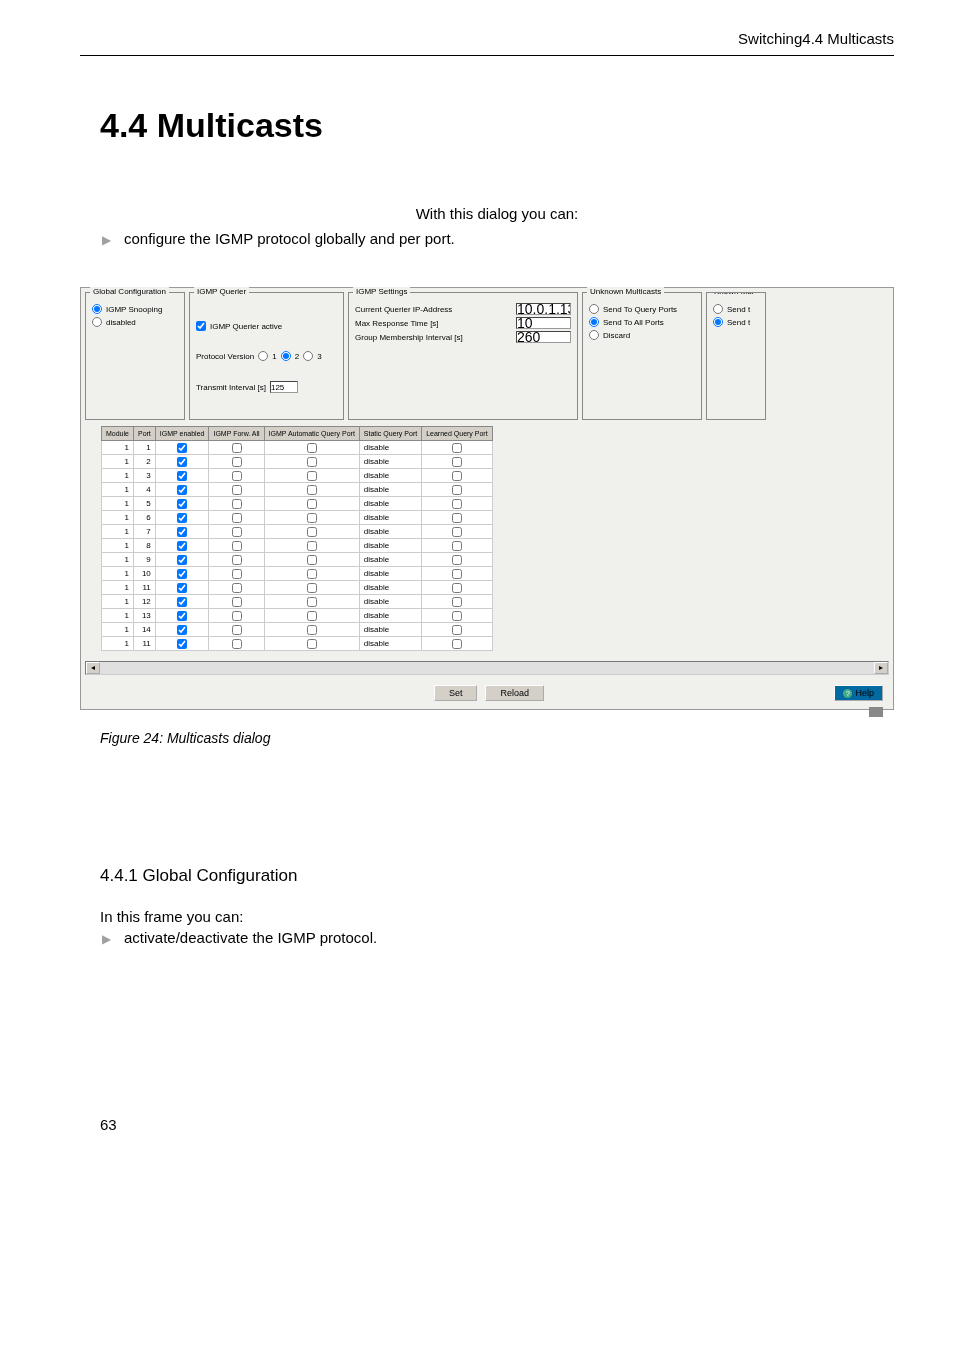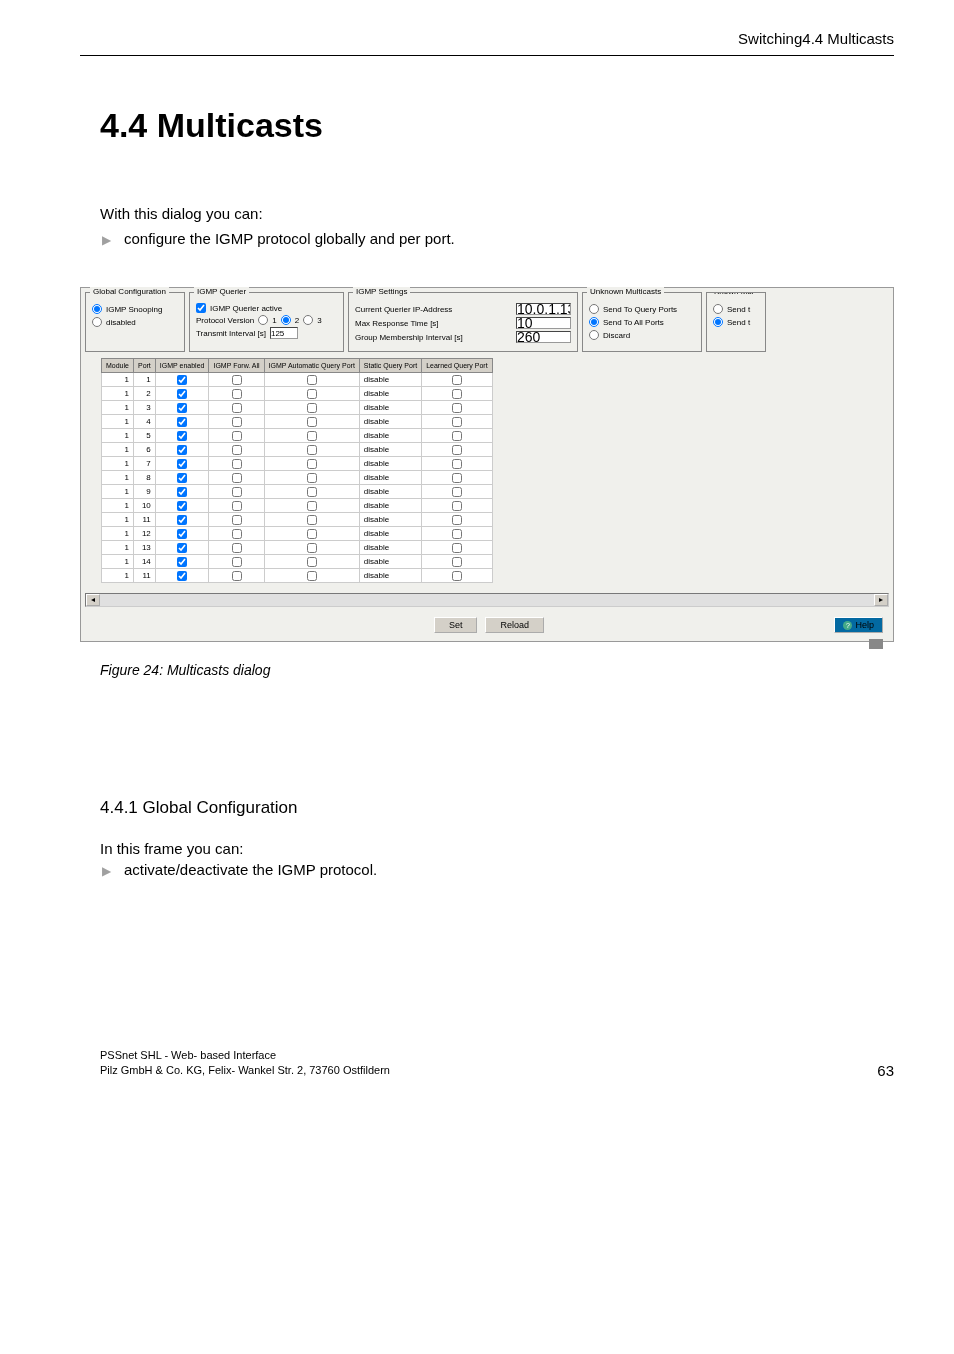--- a/index.html
+++ b/index.html
@@ -29,20 +29,21 @@
     .main-title {
       font-size: 34px;
       font-weight: bold;
       margin-bottom: 60px;
       margin-left: 40px;
     }
     .intro {
       font-size: 15px;
       margin-bottom: 8px;
       margin-left: 40px;
+      text-align: center;
     }
     .bullet-list {
       list-style: none;
       margin-left: 40px;
       margin-bottom: 40px;
     }
     .bullet-list li {
       font-size: 15px;
       position: relative;
       padding-left: 24px;
@@ -94,21 +95,21 @@
     }
     .radio-row input {
       margin: 0;
       width: 10px;
       height: 10px;
     }
     .igmp-querier {
       width: 155px;
     }
     .querier-row {
-      margin: 2px 0;
+      margin: 20px 0;
       display: flex;
       align-items: center;
       gap: 4px;
     }
     .querier-row input[type="checkbox"] {
       width: 10px;
       height: 10px;
     }
     .querier-row input[type="radio"] {
       width: 10px;
@@ -538,18 +539,14 @@
 
 <p class="figure-caption">Figure 24: Multicasts dialog</p>
 
 <h2 class="sub-heading">4.4.1   Global Configuration</h2>
 <p class="sub-intro">In this frame you can:</p>
 <ul class="bullet-list">
   <li>activate/deactivate the IGMP protocol.</li>
 </ul>
 
 <div class="footer">
-  <div class="footer-left">
-    <div>PSSnet SHL - Web- based Interface</div>
-    <div>Pilz GmbH &amp; Co. KG, Felix- Wankel Str. 2, 73760 Ostfildern</div>
-  </div>
   <div class="footer-page">63</div>
 </div>
 
 </body></html>

